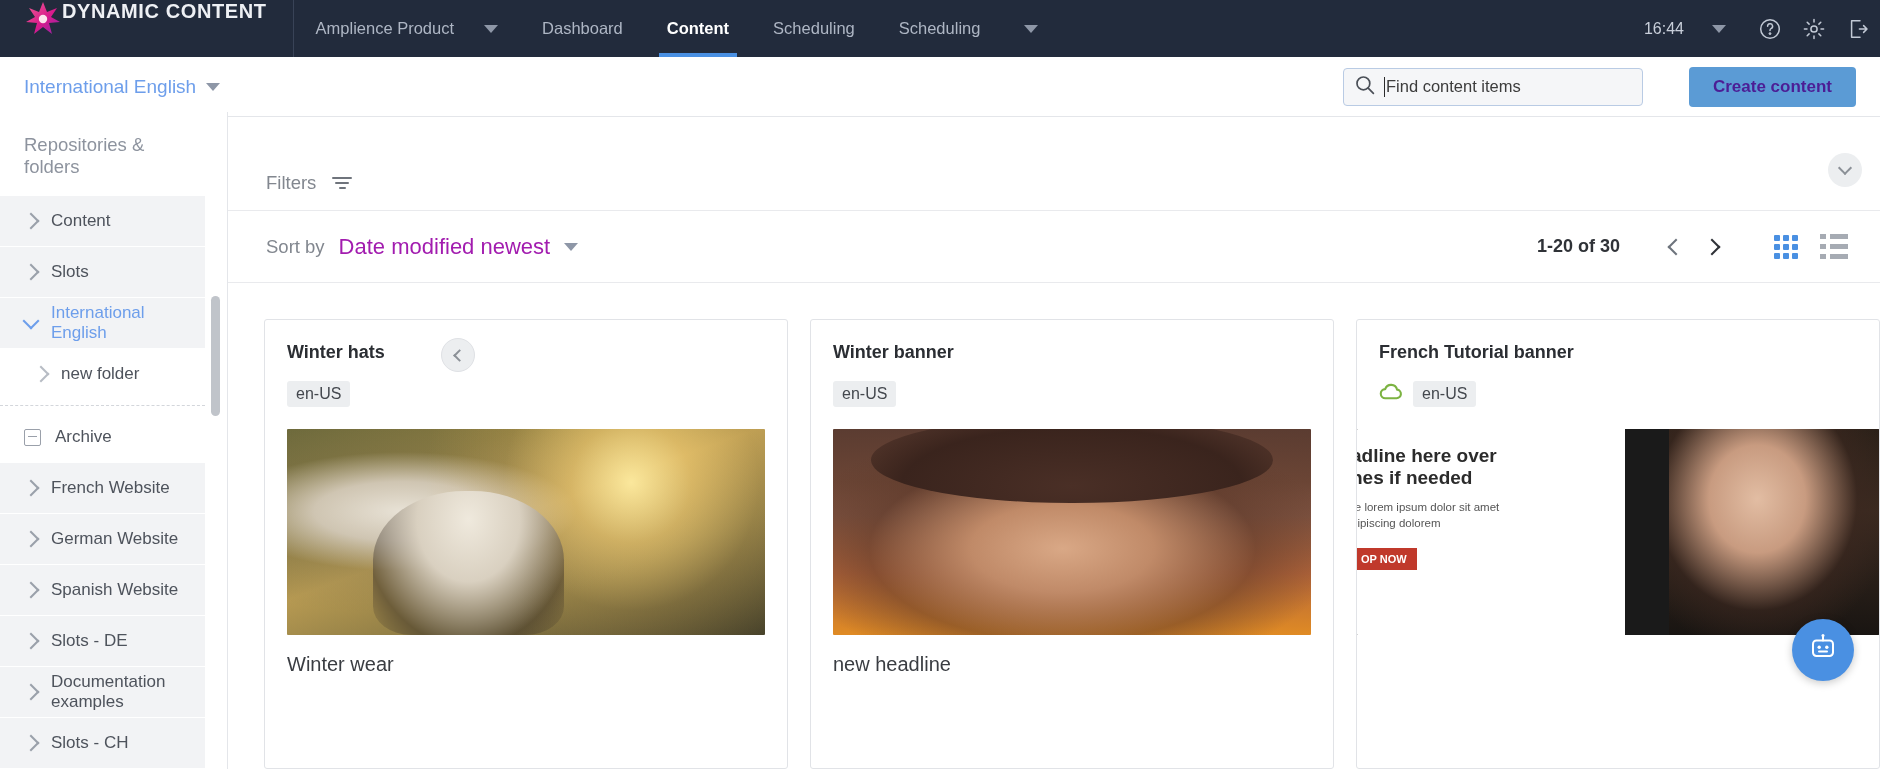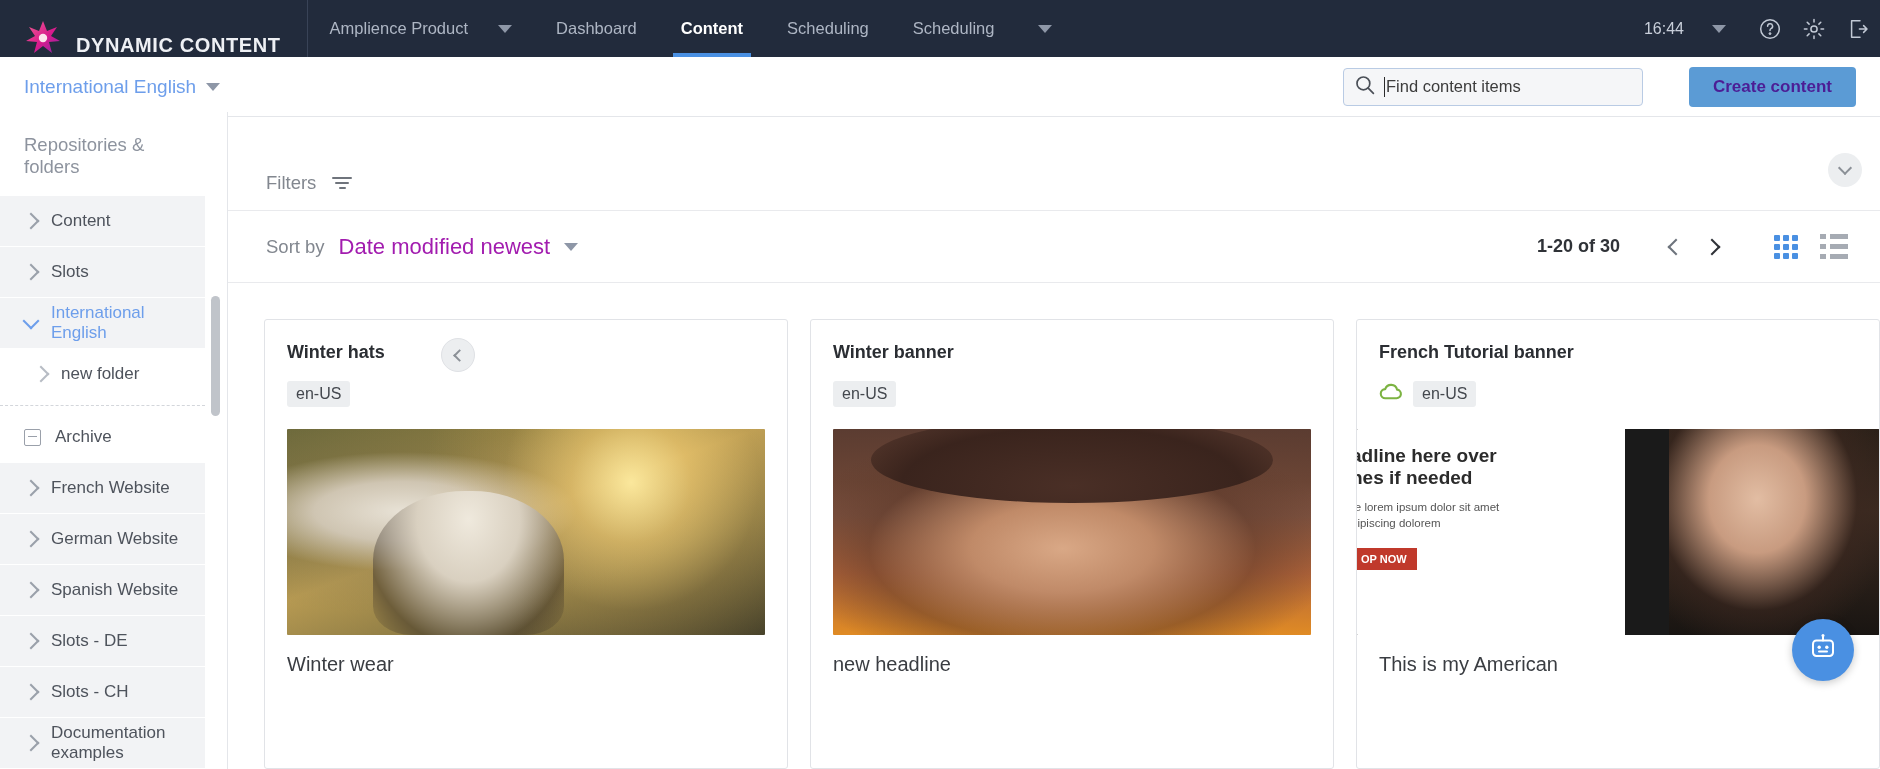--- a/index.html
+++ b/index.html
@@ -13,21 +13,21 @@
   
   .topnav {
     height: 57px;
     background: #222b3c;
     display: flex;
     align-items: center;
     color: #d7dbe3;
     position: relative;
   }
   .brand {
-    display: flex; align-items: flex-end; gap: 14px;
+    display: flex; align-items: flex-start; gap: 0;
     padding: 0 26px 0 24px;
     height: 100%;
     border-right: 1px solid #394357;
   }
   .brand-logo { width: 38px; height: 38px; position: relative; }
   .brand-name {
     font-size: 20px; font-weight: 700; letter-spacing: 0.6px; color: #eef0f4;
   }
   .nav-item {
     height: 100%;
@@ -486,25 +486,25 @@
       <div class="tree-row">
         <span class="chev"></span>
         <span>Spanish Website</span>
       </div>
       <div class="tree-row">
         <span class="chev"></span>
         <span>Slots - DE</span>
       </div>
       <div class="tree-row">
         <span class="chev"></span>
+        <span>Documentation examples</span>
+      </div>
+      <div class="tree-row">
+        <span class="chev"></span>
         <span>Slots - CH</span>
-      </div>
-      <div class="tree-row">
-        <span class="chev"></span>
-        <span>Documentation examples</span>
       </div>
     </div>
 
     <div class="sb-scroll-track">
       <div class="sb-scroll-thumb"></div>
     </div>
   </div>
 
   <div class="collapse-btn">
     <span class="chev-l"></span>
@@ -597,21 +597,20 @@
           <span class="locale-chip">en-US</span>
         </div>
         <div class="card-img img-tutorial">
           <div class="tut-left">
             <div class="tut-h">adline here over<br>nes if needed</div>
             <div class="tut-p">re lorem ipsum dolor sit amet<br>dipiscing dolorem</div>
             <div class="tut-btn">OP NOW</div>
           </div>
           <div class="tut-right"></div>
         </div>
-        <div class="card-caption">This is my American</div>
       </div>
 
     </div>
 
     <div class="chat-fab">
       <span>
         <svg width="34" height="34" viewBox="0 0 34 34" fill="none">
           <rect x="7" y="9.5" width="20" height="15.5" rx="3.4" stroke="#ffffff" stroke-width="2"></rect>
           <circle cx="13.2" cy="16.3" r="1.7" fill="#ffffff"></circle>
           <circle cx="20.8" cy="16.3" r="1.7" fill="#ffffff"></circle>

